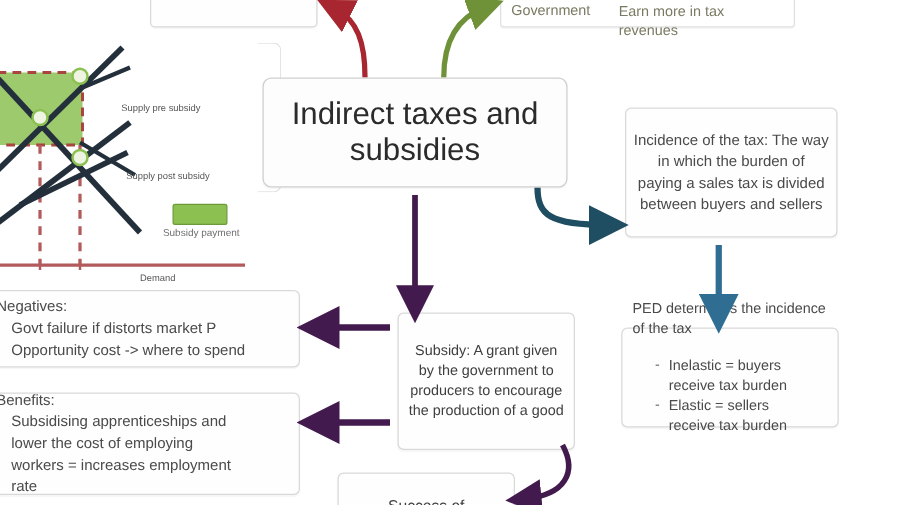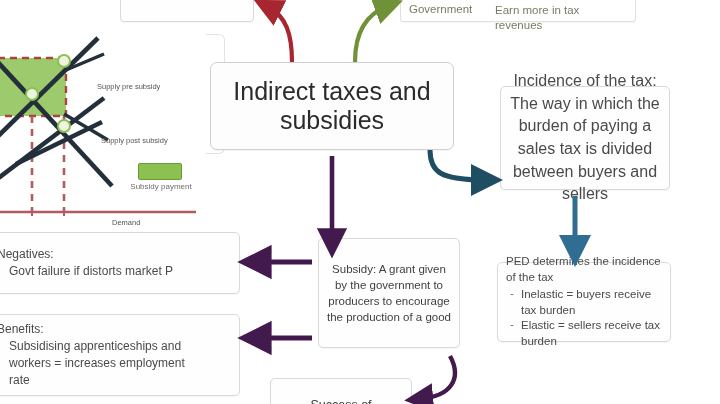--- a/index.html
+++ b/index.html
@@ -48,39 +48,39 @@
     font-size:11.5px;color:#7a7a63;text-align:left;box-sizing:border-box;
   }
   #govt-table .c2{
     flex:1;padding:32px 6px 0 6px;
     font-size:11.5px;color:#7a7a63;text-align:left;line-height:1.3;box-sizing:border-box;
   }
 
   
   #incidence-box{
     left:500px;top:86px;width:170px;height:104px;
-    font-size:16px;line-height:1.42;color:#4a4a4a;
+    font-size:12px;line-height:1.42;color:#4a4a4a;
   }
 
   
   #ped-box{
     left:497px;top:262px;width:174px;height:80px;
     font-size:11.5px;line-height:1.38;color:#4a4a4a;
     text-align:left;justify-content:flex-start;
   }
   #ped-box .hd{margin:0 0 1px 2px;}
-  #ped-box ul{list-style:none;margin:0;padding:0 0 0 4px;}
+  #ped-box ul{list-style:none;margin:14px;padding:0 0 0 4px;}
   #ped-box li{position:relative;padding-left:13px;margin-bottom:0px;}
   #ped-box li:before{
     content:"-";position:absolute;left:2px;top:-1px;color:#6a6a6a;
   }
 
   
   #subsidy-box{
-    left:318px;top:238px;width:142px;height:110px;
+    left:318px;top:250px;width:142px;height:110px;
     font-size:11.5px;line-height:1.4;color:#3f3f3f;
   }
 
   
   #negatives-box{
     left:-10px;top:232px;width:250px;height:62px;
     font-size:12px;line-height:1.42;color:#4a4a4a;
     text-align:left;justify-content:flex-start;
   }
   #negatives-box .hd{margin-left:0px;}
@@ -245,27 +245,29 @@
   </div>
 
   <div class="box" id="subsidy-box">
     <div class="inner">Subsidy: A grant given by the government to producers to encourage the production of a good</div>
   </div>
 
   <div class="box" id="negatives-box">
     <div class="inner">
       <div class="hd">Negatives:</div>
       <div class="ln">Govt failure if distorts market P</div>
+      <div class="ln">Opportunity cost -&gt; where to spend</div>
     </div>
   </div>
 
   <div class="box" id="benefits-box">
     <div class="inner">
       <div class="hd">Benefits:</div>
       <div class="ln">Subsidising apprenticeships and</div>
+      <div class="ln">lower the cost of employing</div>
       <div class="ln">workers = increases employment</div>
       <div class="ln">rate</div>
     </div>
   </div>
 
   <div class="box" id="success-box">
     <div class="inner">Success of</div>
   </div>
 
 </div>

